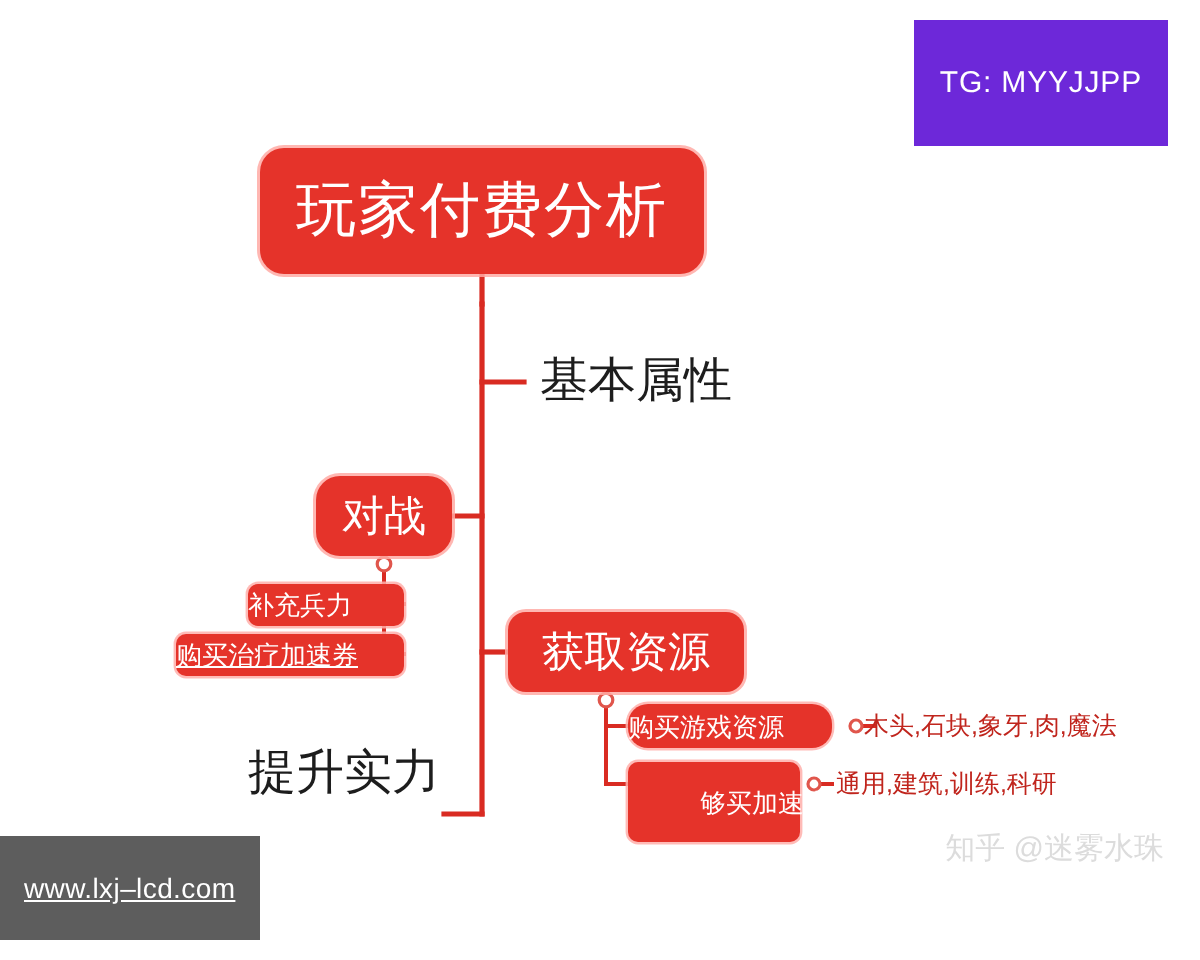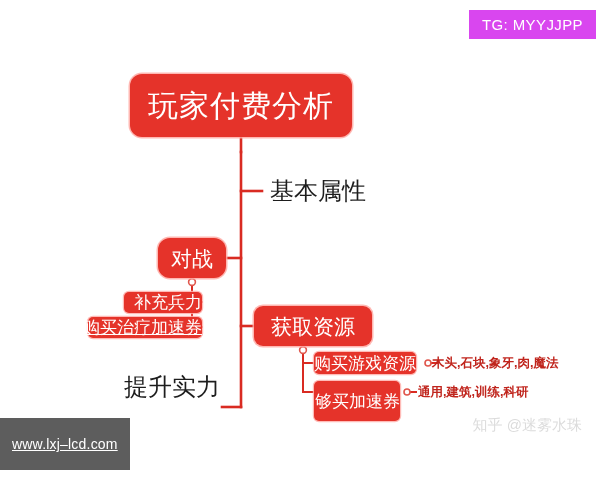--- a/index.html
+++ b/index.html
@@ -69,63 +69,62 @@
     font-size: 21px;
   }
   .leaf {
     position: absolute;
     background: #e5332a;
     color: #ffffff;
     border-radius: 5px;
     box-shadow: 0 0 0 1.2px rgba(255,175,170,0.85);
     display: flex;
     align-items: center;
-    justify-content: flex-end;
+    justify-content: flex-start;
     box-sizing: border-box;
-    font-size: 17px;
+    font-size: 13px;
     white-space: nowrap;
     line-height: 1;
   }
   .leaf.l1 { left: 124px; top: 292px; width: 78px; height: 21px; }
   .leaf.l2 { left:  88px; top: 317px; width: 114px; height: 21px; text-decoration: underline; }
-  .leaf.l3 { left: 314px; top: 352px; width: 102px; height: 22px; }
+  .leaf.l3 { left: 314px; top: 352px; width: 102px; height: 22px; border-radius: 10px; }
   .leaf.l4 { left: 314px; top: 381px; width: 86px; height: 40px; padding-left: 36px; }
 
   
   .label {
     position: absolute;
     color: #1d1d1d;
     font-size: 24px;
     white-space: nowrap;
     line-height: 1;
   }
   .label.basic  { left: 270px; top: 179px; }
   .label.power  { left: 124px; top: 375px; }
 
   
   .annot {
     position: absolute;
     color: #c0251d;
     font-size: 12.5px;
     white-space: nowrap;
     line-height: 1;
-    font-weight: bold;
   }
   .annot.a1 { left: 432px; top: 357px; }
   .annot.a2 { left: 418px; top: 386px; }
 
   
   .wm-tag {
     position: absolute;
-    right: 4px;
+    right: 16px;
     top: 10px;
-    background: #d946ef;
+    background: #6d28d9;
     color: #ffffff;
     font-size: 15px;
-    padding: 7px 13px;
+    padding: 24px 13px;
     letter-spacing: 0.4px;
     line-height: 1;
   }
   .wm-url {
     position: absolute;
     left: 0;
     bottom: 10px;
     background: #5d5d5d;
     color: #ffffff;
     font-size: 14px;

